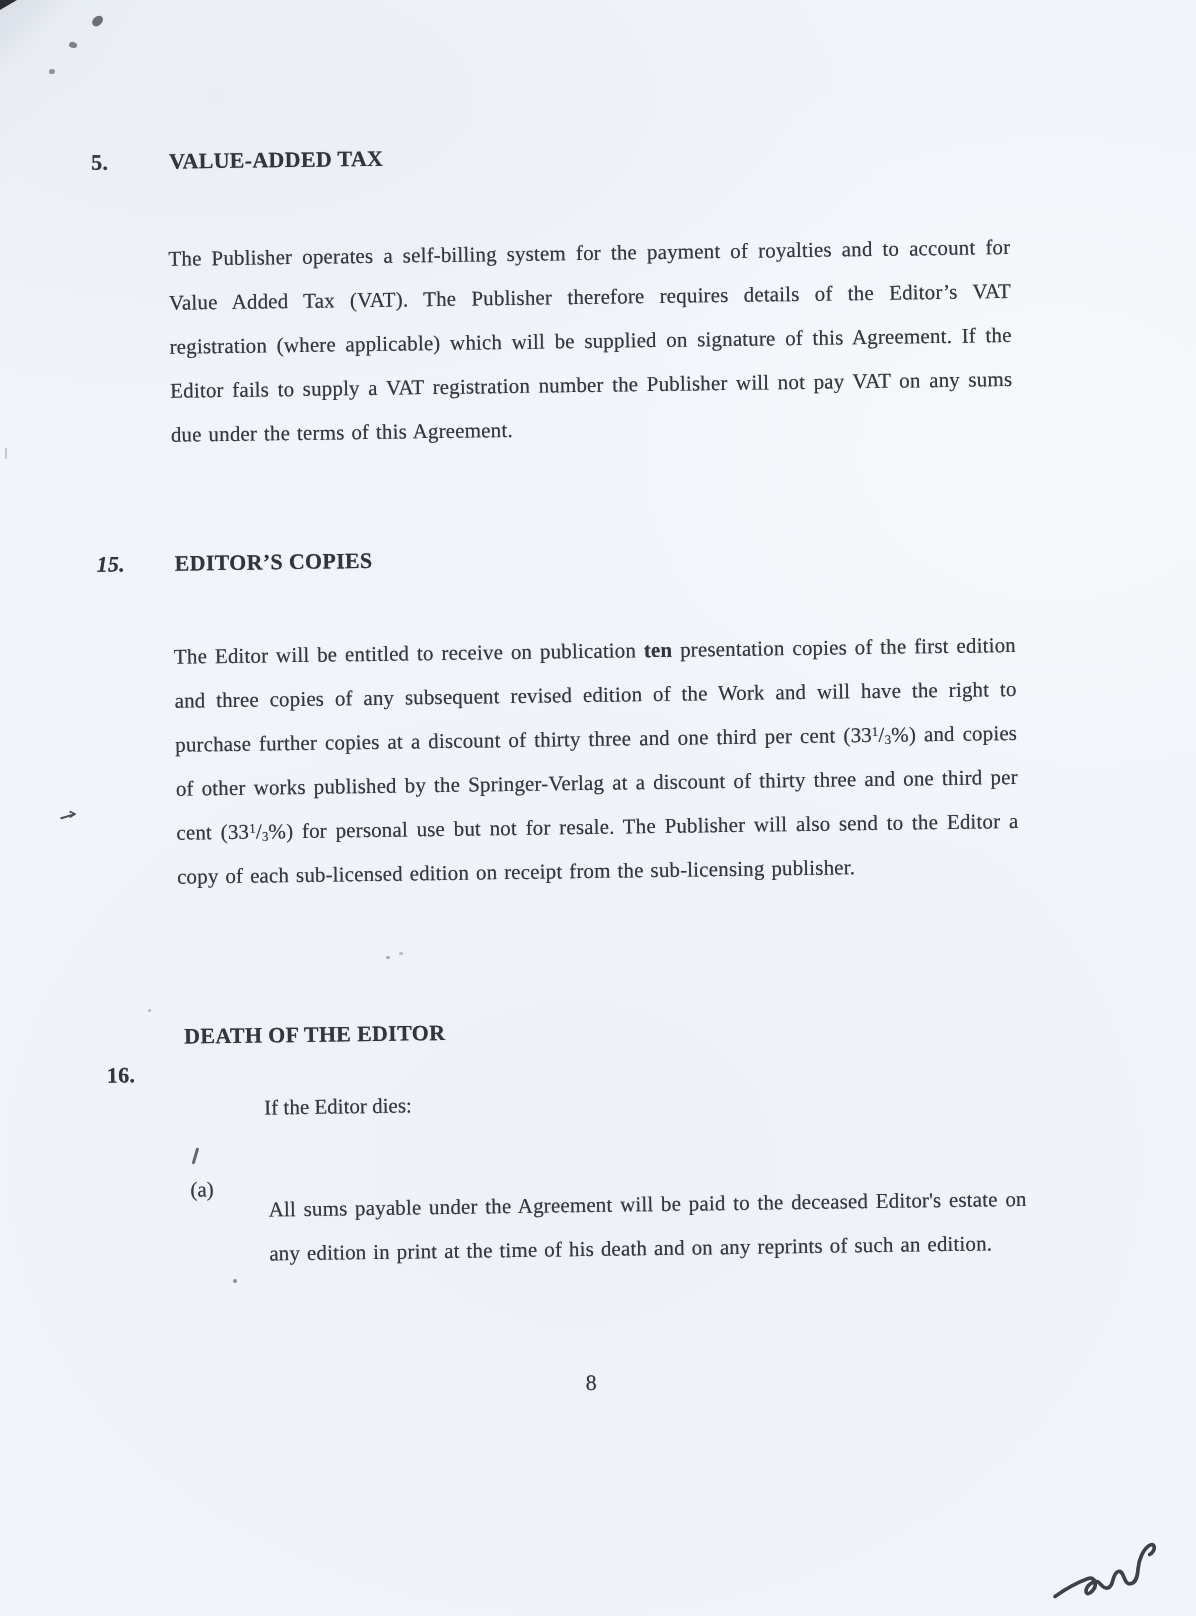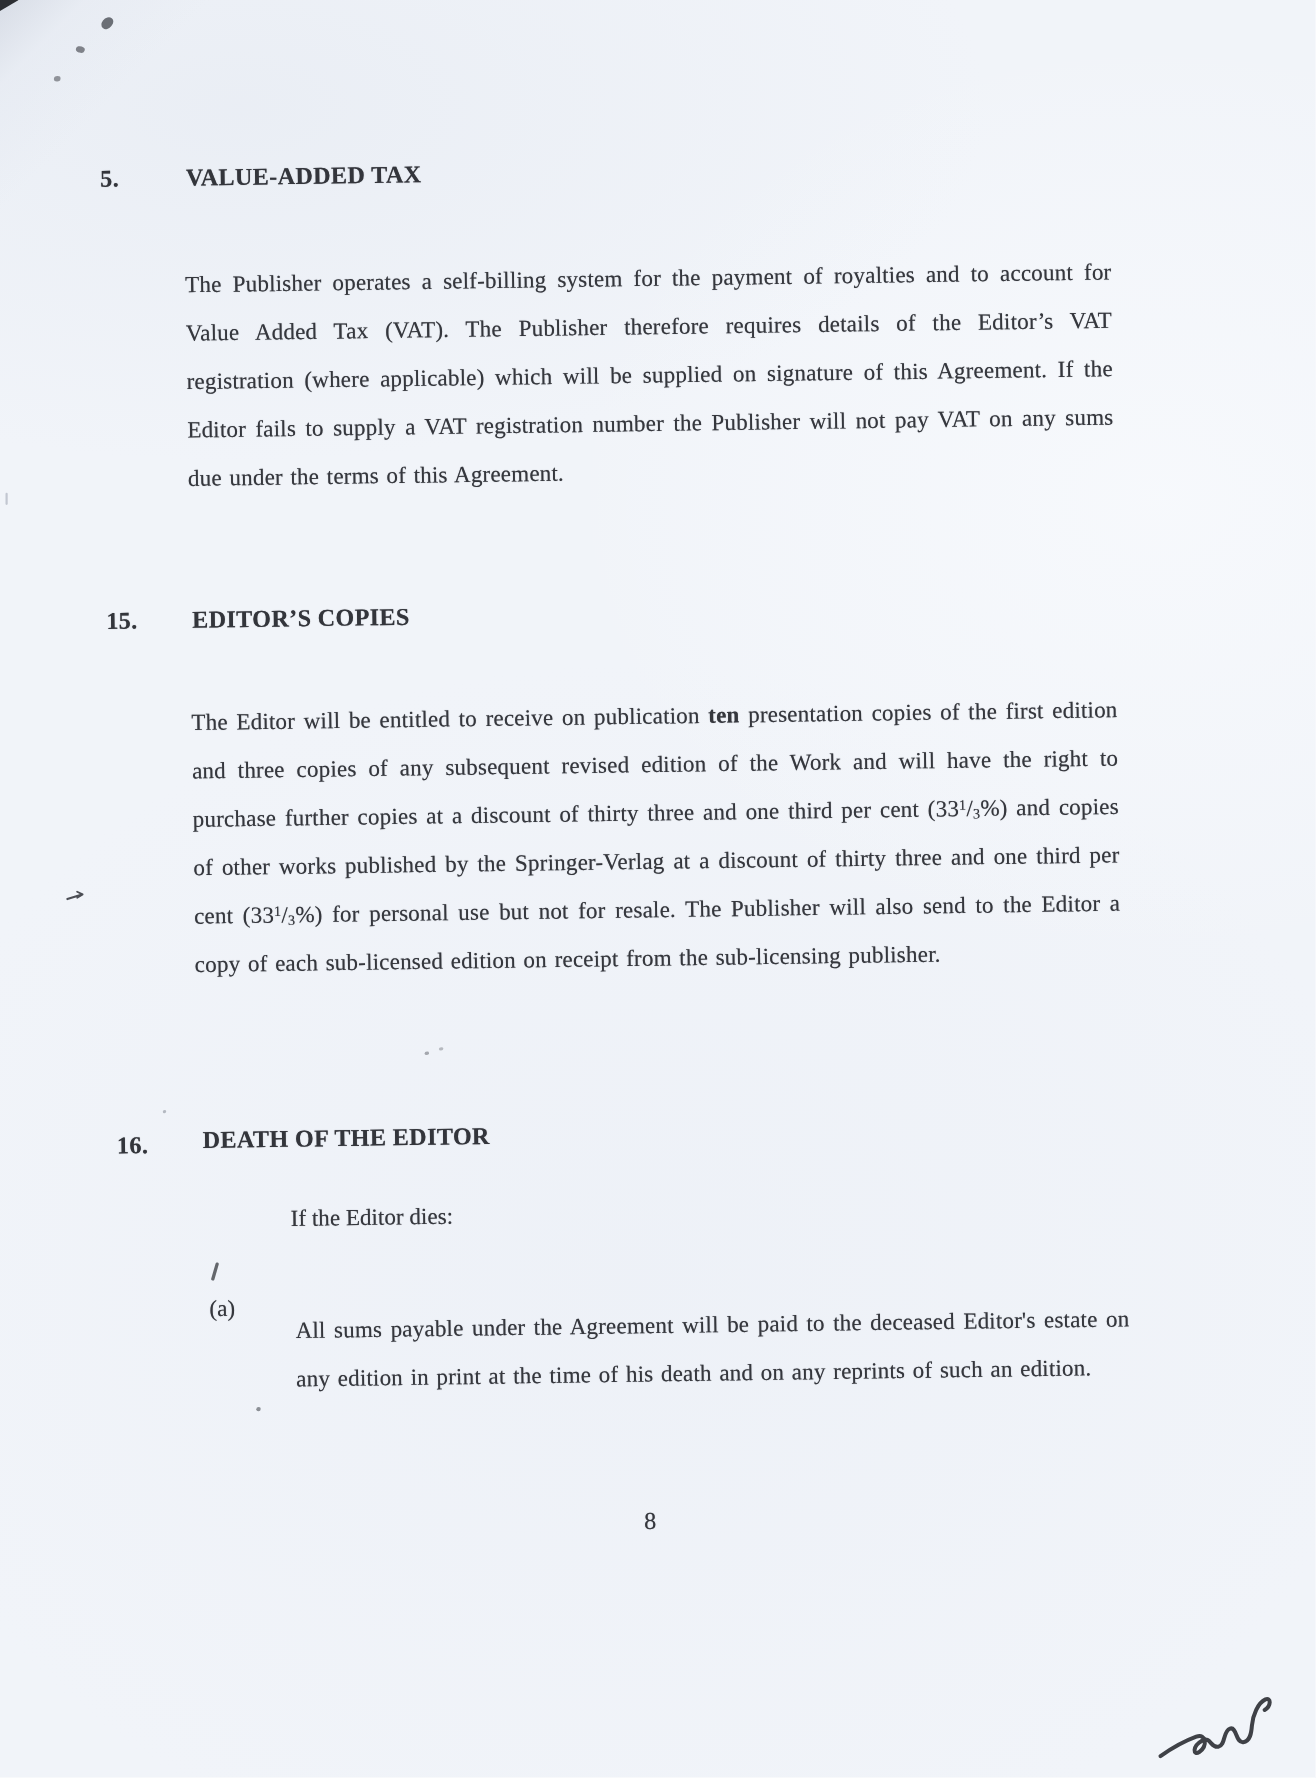--- a/index.html
+++ b/index.html
@@ -96,25 +96,25 @@
   <span class="speck sp-f"></span>
   <span class="speck sp-g"></span>
   <span class="speck sp-h"></span>
 
   <div id="scan-content">
 
     <span class="sec-num" style="left:100px; top:143px;">5.</span>
     <h2 class="sec-heading" style="left:178px; top:143px;">VALUE-ADDED TAX</h2>
     <p class="body-par ink" style="left:176px; top:210px; width:842px;">The Publisher operates a self-billing system for the payment of royalties and to account for Value Added Tax (VAT). The Publisher therefore requires details of the Editor’s VAT registration (where applicable) which will be supplied on signature of this Agreement. If the Editor fails to supply a VAT registration number the Publisher will not pay VAT on any sums due under the terms of this Agreement.</p>
 
-    <span class="sec-num" style="left:100px; top:545px;">15.</span>
+    <span class="sec-num" style="left:100px; top:545px;font-style:italic;">15.</span>
     <h2 class="sec-heading" style="left:178px; top:545px;">EDITOR’S COPIES</h2>
     <p class="body-par ink" style="left:176px; top:608px; width:842px;"><span>The Editor will be entitled to receive on publication </span><span class="b">ten</span><span> presentation copies of the first edition and three copies of any subsequent revised edition of the Work and will have the right to purchase further copies at a discount of thirty three and one third per cent (33</span><sup>1</sup><span>/</span><sub>3</sub><span>%) and copies of other works published by the Springer-Verlag at a discount of thirty three and one third per cent (33</span><sup>1</sup><span>/</span><sub>3</sub><span>%)  for personal use but not for resale.  The Publisher will also send to the Editor a copy of each sub-licensed edition on receipt from the sub-licensing publisher.</span></p>
 
-    <span class="sec-num" style="left:103px; top:1022px;">16.</span>
+    <span class="sec-num" style="left:103px; top:1056px;">16.</span>
     <h2 class="sec-heading" style="left:181px; top:1018px;">DEATH OF THE EDITOR</h2>
     <div class="intro-line ink" style="left:260px; top:1090px;">If the Editor dies:</div>
 
     <span class="clause-label ink" style="left:185px; top:1162px;">(a)</span>
     <p class="body-par ink" style="left:263px; top:1162px; width:758px;">All sums payable under the Agreement will be paid to the deceased Editor's estate on any edition in print at the time of his death and on any reprints of such an edition.</p>
 
     <span class="pen-dash">
       <svg width="22" height="12" viewBox="0 0 22 12">
         <path d="M1 9 L13 5.5" stroke="#4b4d54" stroke-width="2" fill="none" stroke-linecap="round"></path>
         <path d="M10 2.5 L15 5 L10 8" stroke="#4b4d54" stroke-width="1.6" fill="none" stroke-linecap="round" stroke-linejoin="round"></path>

